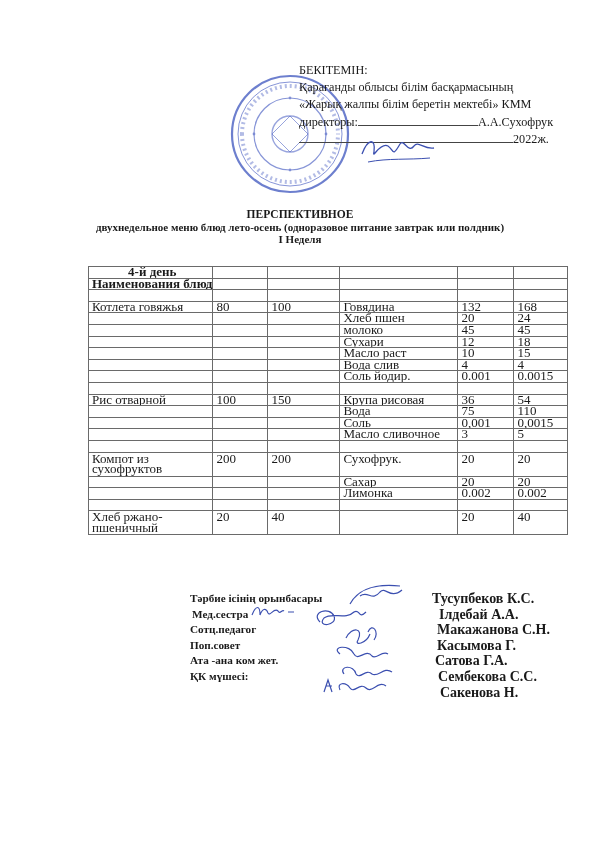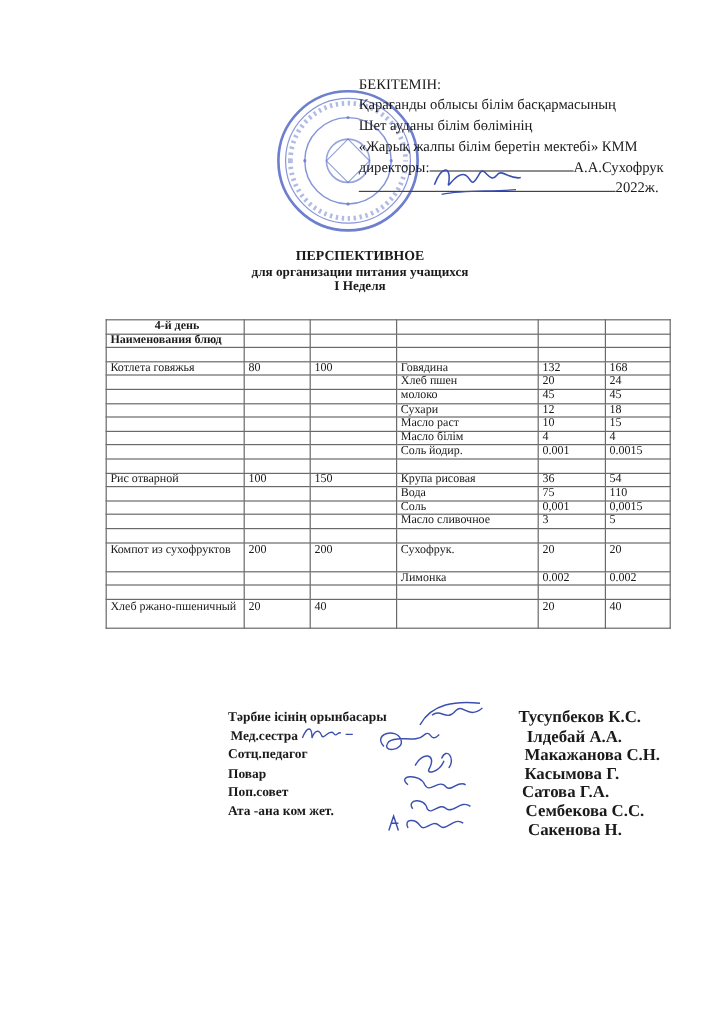--- a/index.html
+++ b/index.html
@@ -13,21 +13,21 @@
   .approve div { white-space: nowrap; }
   .sign-line { display: inline-block; border-bottom: 1px solid #444; height: 11px; vertical-align: baseline; }
   
   .stamp { left: 228px; top: 72px; width: 124px; height: 124px; }
   
   .title { left: 0; width: 600px; top: 208px; text-align: center; font-weight: bold; font-size: 11px; line-height: 12.6px; }
   .title .t1 { font-size: 11.5px; }
   
   table.menu {
     position: absolute; left: 88px; top: 266px; border-collapse: collapse;
-    font-size: 10px; table-layout: fixed;
+    font-size: 13px; table-layout: fixed;
   }
   table.menu td {
     border: 1px solid #6a6a6a; padding: 0 0 0 3px; height: 10.6px; line-height: 10.6px;
     vertical-align: top; white-space: nowrap; overflow: hidden;
   }
   table.menu td.hdr { font-weight: bold; }
   table.menu td.center { text-align: center; }
   table.menu tr.tall td { height: 22px; white-space: normal; line-height: 10.5px; padding-top: 1px; font-family: Liberation Serif, serif; }
   
   .roles { left: 190px; top: 591px; font-weight: bold; font-size: 11.2px; line-height: 15.6px; }
@@ -51,38 +51,37 @@
     <circle cx="62" cy="26" r="1.4"></circle>
       <circle cx="62" cy="98" r="1.4"></circle>
   </g>
   <path d="M14 62 A48 48 0 0 1 110 62" fill="none" stroke="#5468c6" stroke-width="4" stroke-dasharray="2 3" opacity="0.45"></path>
   <path d="M14 62 A48 48 0 0 0 110 62" fill="none" stroke="#5468c6" stroke-width="4" stroke-dasharray="2 3" opacity="0.45"></path>
 </svg>
 
 <div class="abs approve">
   <div>БЕКІТЕМІН:</div>
   <div>Қарағанды облысы білім басқармасының</div>
-  <div>Шет ауданы білім бөлімінің</div>
   <div>«Жарық жалпы білім беретін мектебі» КММ</div>
   <div>
     <span>директоры:</span><span class="sign-line" style="width:120px;"></span><span>А.А.Сухофрук</span>
   </div>
   <div>
     <span class="sign-line" style="width:214px;"></span><span>2022ж.</span>
   </div>
 </div>
 
 <svg class="abs" style="left:358px; top:132px; width:80px; height:34px;" viewBox="0 0 80 34">
   <path d="M4 22 C10 6, 18 6, 16 20 C14 28, 22 10, 30 14 C36 18, 34 26, 42 12 C46 6, 50 22, 56 14 C60 8, 66 18, 76 16" fill="none" stroke="#3b4fb0" stroke-width="1.3"></path>
   <path d="M10 30 C30 26, 50 28, 72 26" fill="none" stroke="#3b4fb0" stroke-width="1"></path>
 </svg>
 
 <div class="abs title">
   <div class="t1">ПЕРСПЕКТИВНОЕ</div>
-  <div>для организации питания учащихся</div>
+  <div>двухнедельное меню блюд  лето-осень (одноразовое питание завтрак или полдник)</div>
   <div>I Неделя</div>
 </div>
 
 <table class="menu">
   <colgroup>
     <col style="width:115px">
       <col style="width:55px">
       <col style="width:72px">
     <col style="width:118px">
       <col style="width:56px">
@@ -150,21 +149,21 @@
         <td></td>
         <td></td>
         <td>Масло раст</td>
         <td>10</td>
         <td>15</td>
       </tr>
       <tr>
         <td></td>
         <td></td>
         <td></td>
-        <td>Масло білім</td>
+        <td>Вода слив</td>
         <td>4</td>
         <td>4</td>
       </tr>
       <tr>
         <td></td>
         <td></td>
         <td></td>
         <td>Соль йодир.</td>
         <td>0.001</td>
         <td>0.0015</td>
@@ -215,20 +214,28 @@
         <td></td>
         <td></td>
         <td></td>
         <td></td>
       </tr>
       <tr class="tall">
         <td>Компот из сухофруктов</td>
         <td>200</td>
         <td>200</td>
         <td>Сухофрук.</td>
+        <td>20</td>
+        <td>20</td>
+      </tr>
+      <tr>
+        <td></td>
+        <td></td>
+        <td></td>
+        <td>Сахар</td>
         <td>20</td>
         <td>20</td>
       </tr>
       <tr>
         <td></td>
         <td></td>
         <td></td>
         <td>Лимонка</td>
         <td>0.002</td>
         <td>0.002</td>
@@ -263,23 +270,23 @@
   </g>
 </svg>
 <svg class="abs" style="left:250px; top:603px; width:46px; height:16px;" viewBox="0 0 46 16">
   <path d="M2 12 C6 2, 10 2, 10 12 C12 6, 16 4, 18 10 C20 14, 24 4, 28 8 C30 12, 32 6, 34 8 M38 9 L44 9" fill="none" stroke="#3b4fb0" stroke-width="1.1"></path>
 </svg>
 
 <div class="abs roles">
   <div>Тәрбие ісінің орынбасары</div>
   <div style="padding-left:2px">Мед.сестра</div>
   <div>Сотц.педагог</div>
-  <div>Повар</div>
   <div>Поп.совет</div>
   <div>Ата -ана ком  жет.</div>
+  <div>ҚК мүшесі:</div>
 </div>
 
 <div class="abs names">
   <div>Тусупбеков К.С.</div>
   <div style="padding-left:7px">Ілдебай А.А.</div>
   <div style="padding-left:5px">Макажанова С.Н.</div>
   <div style="padding-left:5px">Касымова Г.</div>
   <div style="padding-left:3px">Сатова Г.А.</div>
   <div style="padding-left:6px">Сембекова С.С.</div>
   <div style="padding-left:8px">Сакенова Н.</div>

